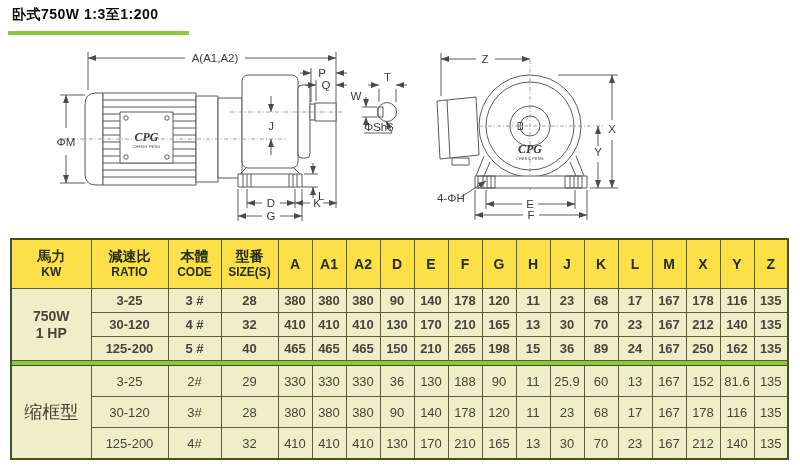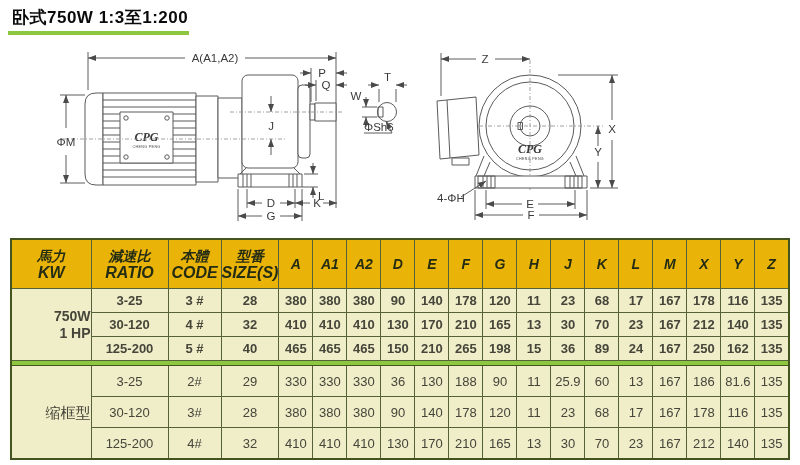--- a/index.html
+++ b/index.html
@@ -1,41 +1,41 @@
 <!DOCTYPE html>
 <html><head>
 <meta charset="utf-8">
 <style>
   html,body{margin:0;padding:0;}
   body{width:800px;height:465px;background:#ffffff;position:relative;overflow:hidden;
        font-family:"Liberation Sans",sans-serif;}
-  .page-title{position:absolute;left:12px;top:6px;font-size:17px;font-weight:bold;color:#0a0a0a;
+  .page-title{position:absolute;left:12px;top:6px;font-size:14px;font-weight:bold;color:#0a0a0a;
        letter-spacing:0.5px;white-space:nowrap;}
   .title-underline{position:absolute;left:8px;top:31px;width:181px;height:4px;background:#8dc63f;}
   #drawings{position:absolute;left:0;top:0;}
   #drawings line,#drawings path,#drawings rect,#drawings circle,#drawings polygon{vector-effect:non-scaling-stroke;}
   .ln{stroke:#5a5a5a;stroke-width:1;fill:#ffffff;}
   .lnf{stroke:#5a5a5a;stroke-width:1;fill:none;}
   .dim{stroke:#4a4a4a;stroke-width:0.9;fill:none;}
   .cl{stroke:#8a8a8a;stroke-width:0.8;fill:none;stroke-dasharray:4 2 1 2;}
   .dlab{font-family:"Liberation Sans",sans-serif;font-size:11.5px;fill:#3a3a3a;}
   .logo{font-family:"Liberation Serif",serif;font-size:12px;font-weight:bold;font-style:italic;fill:#3a3a3a;}
   .logosub{font-family:"Liberation Sans",sans-serif;font-size:3.6px;fill:#3a3a3a;letter-spacing:0.4px;}
   #spec-table{position:absolute;left:10px;top:238px;}
   #spec-table table{border-collapse:collapse;table-layout:fixed;border:2px solid #44541f;}
   #spec-table th,#spec-table td{border:1px solid #55613a;text-align:center;vertical-align:middle;
        padding:0;overflow:hidden;}
-  #spec-table thead th{background:#eab308;color:#242c13;height:48px;font-size:14px;font-weight:600;font-style:italic;}
+  #spec-table thead th{background:#fde047;color:#242c13;height:48px;font-size:14px;font-weight:600;}
   #spec-table th .zh{font-size:14px;font-weight:bold;line-height:17px;}
-  #spec-table th .en{font-size:16px;font-weight:bold;line-height:15px;}
+  #spec-table th .en{font-size:12px;font-weight:bold;line-height:15px;}
   #spec-table tbody td{background:#f0edc9;color:#45453a;font-size:13px;}
   #spec-table tr.g0 td{height:23px;font-weight:600;}
   #spec-table tr.g1 td{height:30px;font-weight:400;}
-  #spec-table td.grp{font-size:14px;line-height:17px;text-align:right;}
-  #spec-table tr.g1 td.grp{font-size:15px;}
+  #spec-table td.grp{font-size:14px;line-height:17px;}
+  #spec-table tr.g1 td.grp{font-size:18px;}
   #spec-table tr.sep td{background:#8dc63f;height:4px;border-top:1px solid #44541f;border-bottom:1px solid #44541f;}
 </style>
 </head>
 <body>
 
 <div class="page-title">卧式750W 1:3至1:200</div>
 <div class="title-underline"></div>
 
 <svg id="drawings" width="800" height="235" viewBox="0 0 800 235" xmlns="http://www.w3.org/2000/svg">
   <defs>
@@ -360,21 +360,21 @@
           <td>330</td>
           <td>36</td>
           <td>130</td>
           <td>188</td>
           <td>90</td>
           <td>11</td>
           <td>25.9</td>
           <td>60</td>
           <td>13</td>
           <td>167</td>
-          <td>186</td>
+          <td>152</td>
           <td>81.6</td>
           <td>135</td>
         </tr>
         <tr class="g1">
           <td>30-120</td>
           <td>3#</td>
           <td>28</td>
           <td>380</td>
           <td>380</td>
           <td>380</td>

